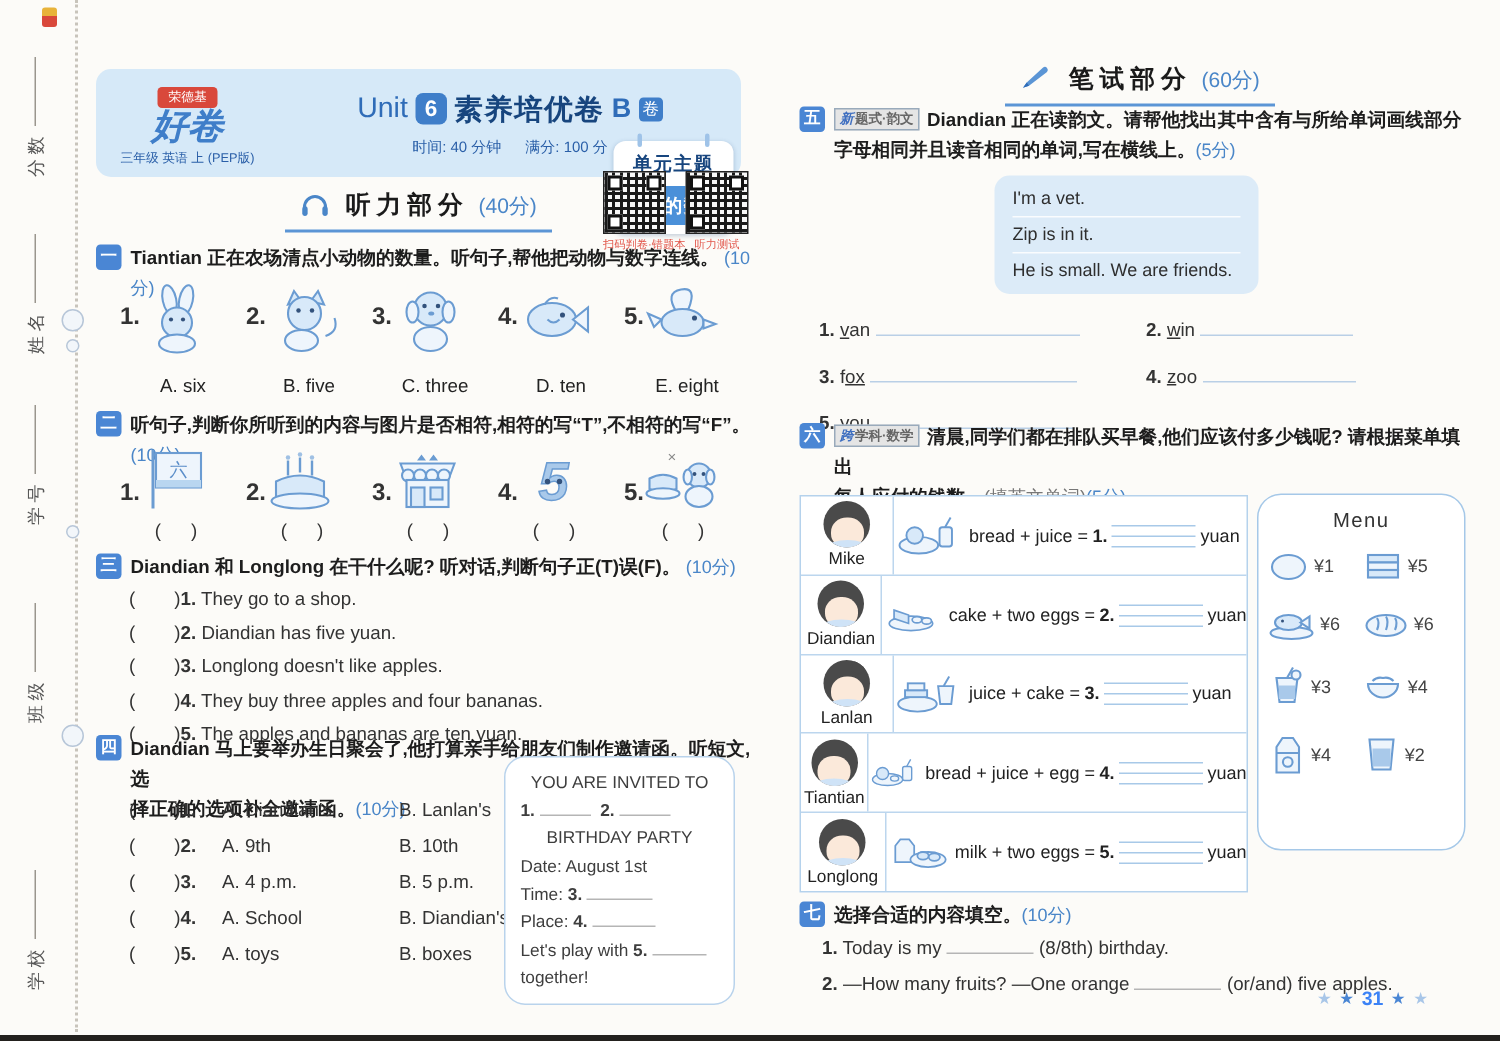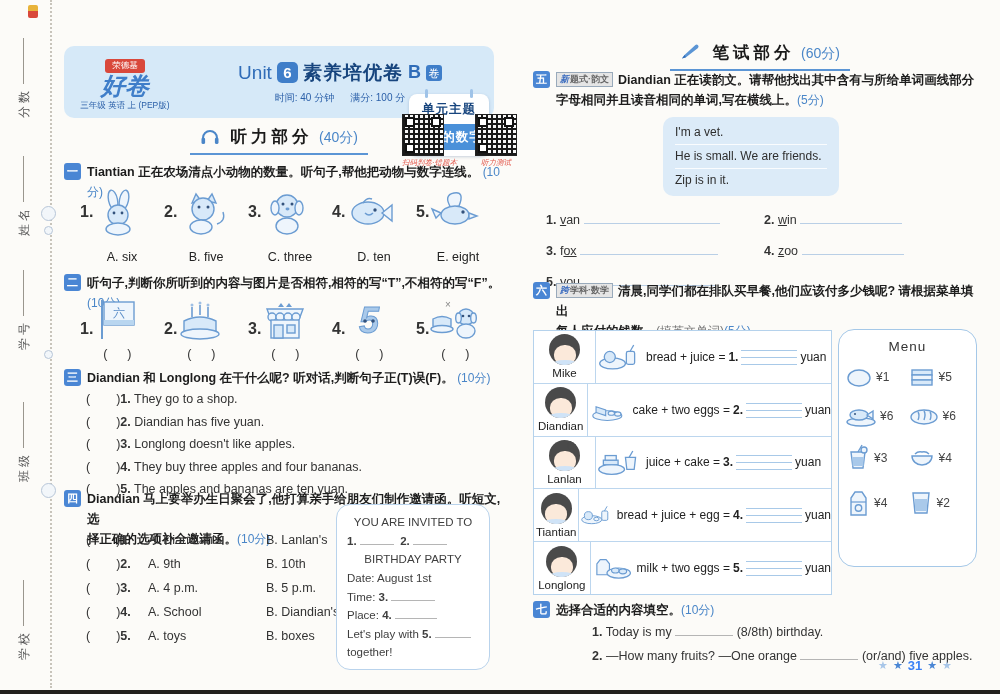--- a/index.html
+++ b/index.html
@@ -33,21 +33,21 @@
 .theme-label { padding-top:7px; text-align:center; font-size:12.5px; font-weight:bold; color:#17457e; letter-spacing:1px; }
 .theme-value { margin-top:6px; height:26px; background:#4a90d9; color:#fff; font-size:12.5px; font-weight:bold; line-height:26px; text-align:center; letter-spacing:1px; border-radius:0 0 8px 8px; }
 
 
 .part-header { position:absolute; text-align:center; }
 .part-inner { display:inline-block; border-bottom:2px solid #5b95d5; padding:0 10px 5px; }
 .part-title { font-size:16.5px; font-weight:bold; color:#1a1a1a; letter-spacing:4px; margin:0 2px 0 6px; }
 .part-score { font-size:14px; color:#4a86c8; }
 
 
-.qr-wrap { position:absolute; left:402px; top:114px; display:flex; gap:18px;font-style:italic; }
+.qr-wrap { position:absolute; left:402px; top:114px; display:flex; gap:0; }
 .qr { width:42px; height:42px; border:1px solid #222; background-color:#f7f7f7; position:relative;
   background-image:repeating-linear-gradient(0deg,#1a1a1a 0 2px,transparent 2px 5px),repeating-linear-gradient(90deg,#1a1a1a 0 2px,transparent 2px 5px); }
 .qr i { position:absolute; width:10px; height:10px; border:2.5px solid #111; background:#fff; }
 .qr i.tl { left:2px; top:2px; } .qr i.tr { right:2px; top:2px; } .qr i.bl { left:2px; bottom:2px; }
 .qr-label { font-size:7.5px; color:#e2574b; text-align:center; margin-top:2px; white-space:nowrap; }
 
 
 .sec-head { position:absolute; display:flex; align-items:flex-start; }
 .sec-num { flex:none; display:inline-block; width:17px; height:17px; background:#4a86d4; color:#fff; font-size:11px; line-height:17px; text-align:center; border-radius:3px; font-weight:bold; margin-right:6px; margin-top:1px; }
 .prompt { font-size:12.5px; font-weight:bold; color:#1d1d1d; line-height:20px; }
@@ -98,21 +98,21 @@
 .eq { display:flex; align-items:center; gap:3px; font-size:12px; color:#222; margin-left:4px; white-space:nowrap; }
 .ruled { display:inline-block; width:56px; height:16px;
   background-image:linear-gradient(#a8c9e8,#a8c9e8),linear-gradient(#a8c9e8,#a8c9e8),linear-gradient(#a8c9e8,#a8c9e8);
   background-size:100% 1px; background-position:0 1px,0 8px,0 15px; background-repeat:no-repeat; }
 
 .menu { position:absolute; left:838px; top:329px; width:139px; height:238px; border:1.5px solid #a5c8e8; border-radius:16px; background:#fff; }
 .menu-title { text-align:center; font-size:13.5px; color:#333; margin-top:9px; letter-spacing:1px; }
 .menu-grid { display:grid; grid-template-columns:1fr 1fr; row-gap:17px; padding:12px 5px 0 7px; }
 .menu-cell { display:flex; align-items:center; gap:4px; font-size:12px; color:#444; }
 
-.s7-items { position:absolute; left:548px; top:624px; display:flex; flex-direction:column; gap:9px; font-size:12.5px;margin-left:44px; }
+.s7-items { position:absolute; left:548px; top:624px; display:flex; flex-direction:column; gap:9px; font-size:12.5px; }
 
 .footer { position:absolute; left:878px; top:658px; display:flex; align-items:center; gap:5px; font-size:11px; }
 .star-l { color:#a8c6e8; } .star-d { color:#4a86d4; }
 .pageno { font-size:13px; font-weight:bold; color:#3b82f6; }
 svg { display:block; }
 .shape { stroke:#6b9cd2; stroke-width:1.4; fill:#d8e9f9; }
 .shape2 { stroke:#6b9cd2; stroke-width:1.4; fill:#eef5fc; }
 .nofill { stroke:#6b9cd2; stroke-width:1.4; fill:none; }
 </style>
 </head>
@@ -403,22 +403,22 @@
     <span class="part-score">(60分)</span>
   </span>
 </div>
 
 <div class="sec-head" style="left:533px; top:70px; width:452px;">
   <span class="sec-num">五</span>
   <span class="prompt"><span class="tag"><b>新</b><span>题式·韵文</span></span><span>Diandian 正在读韵文。请帮他找出其中含有与所给单词画线部分字母相同并且读音相同的单词,写在横线上。</span><span class="score">(5分)</span></span>
 </div>
 <div class="rhyme">
   <div>I'm a vet.</div>
+  <div>Zip is in it.</div>
   <div>He is small. We are friends.</div>
-  <div>Zip is in it.</div>
 </div>
 <div class="s5-items">
   <div><span class="inum">1.</span> <span></span><span class="uletter">v</span><span>an</span> <span class="blank" style="width:136px;"></span></div>
   <div><span class="inum">2.</span> <span></span><span class="uletter">w</span><span>in</span> <span class="blank" style="width:102px;"></span></div>
   <div><span class="inum">3.</span> <span>f</span><span class="uletter">ox</span><span></span> <span class="blank" style="width:138px;"></span></div>
   <div><span class="inum">4.</span> <span></span><span class="uletter">z</span><span>oo</span> <span class="blank" style="width:102px;"></span></div>
   <div><span class="inum">5.</span> <span></span><span class="uletter">y</span><span>ou</span> <span class="blank" style="width:132px;"></span></div>
 </div>
 
 <div class="sec-head" style="left:533px; top:281px; width:452px;">

